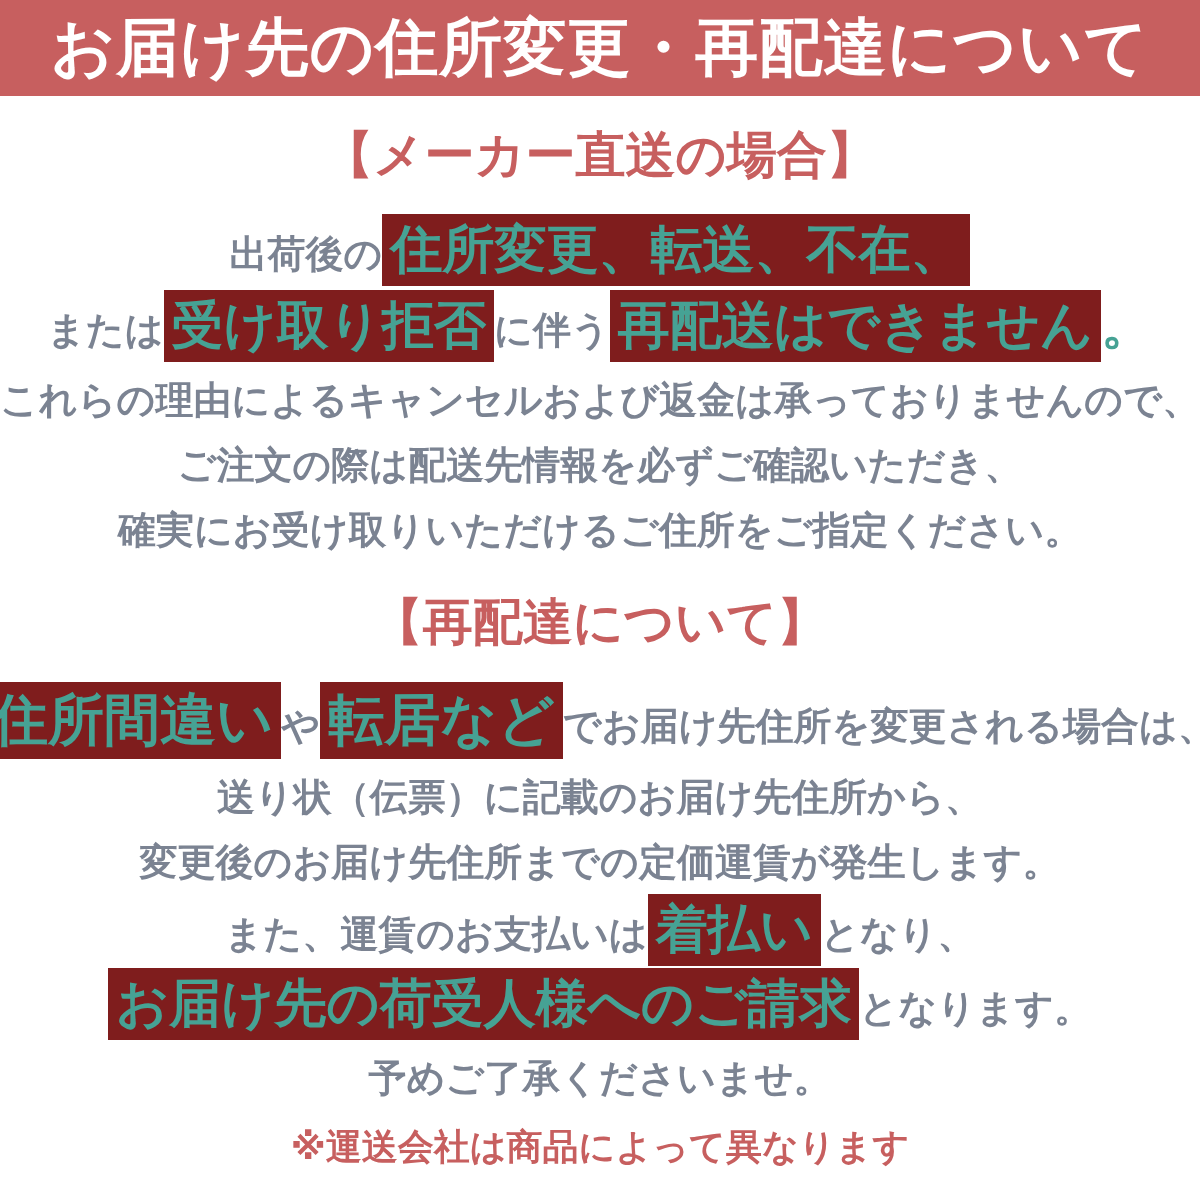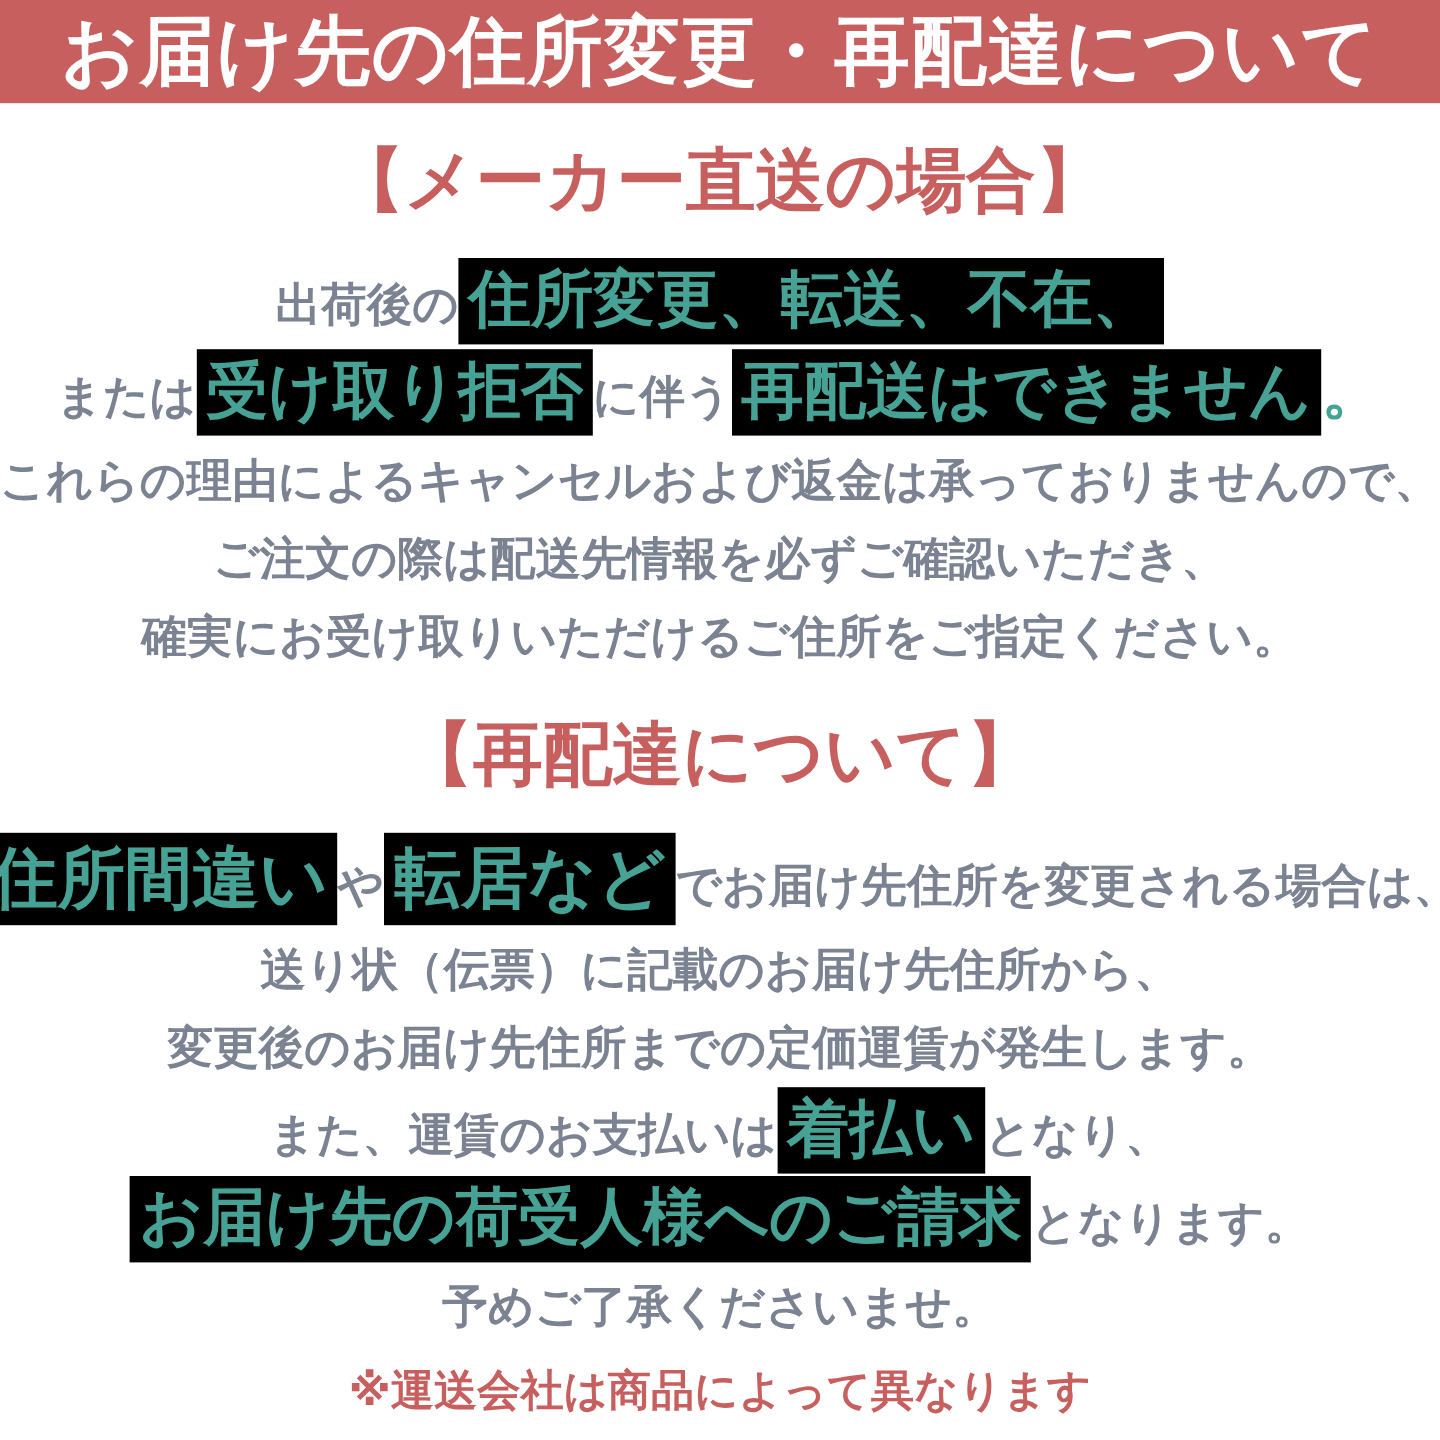--- a/index.html
+++ b/index.html
@@ -30,21 +30,21 @@
   .banner-title {
     color: #ffffff;
     font-size: 63px;
     font-weight: bold;
     letter-spacing: 1px;
     white-space: nowrap;
   }
   
   .section-heading {
     color: #c75f5f;
-    font-size: 58px;
+    font-size: 50px;
     font-weight: bold;
     white-space: nowrap;
   }
   .heading-maker { margin-top: 26px; }
   .heading-yamato { margin-top: 40px; }
   
   .line {
     white-space: nowrap;
     line-height: 1.0;
   }
@@ -52,21 +52,21 @@
     color: #7b8392;
     font-size: 38px;
     font-weight: bold;
   }
   .teal {
     color: #46a294;
     font-size: 52px;
     font-weight: bold;
   }
   .hl {
-    background: #000000;
+    background: #7f1d1d;
     padding: 6px 8px 8px 8px;
   }
   .teal-big { font-size: 56px; }
   .line-m1 { margin-top: 34px; }
   .line-m2 { margin-top: 24px; }
   .line-m3 { margin-top: 30px; }
   .line-m4 { margin-top: 27px; }
   .line-m5 { margin-top: 27px; }
   .line-y1 { margin-top: 36px; }
   .line-y2 { margin-top: 30px; }

